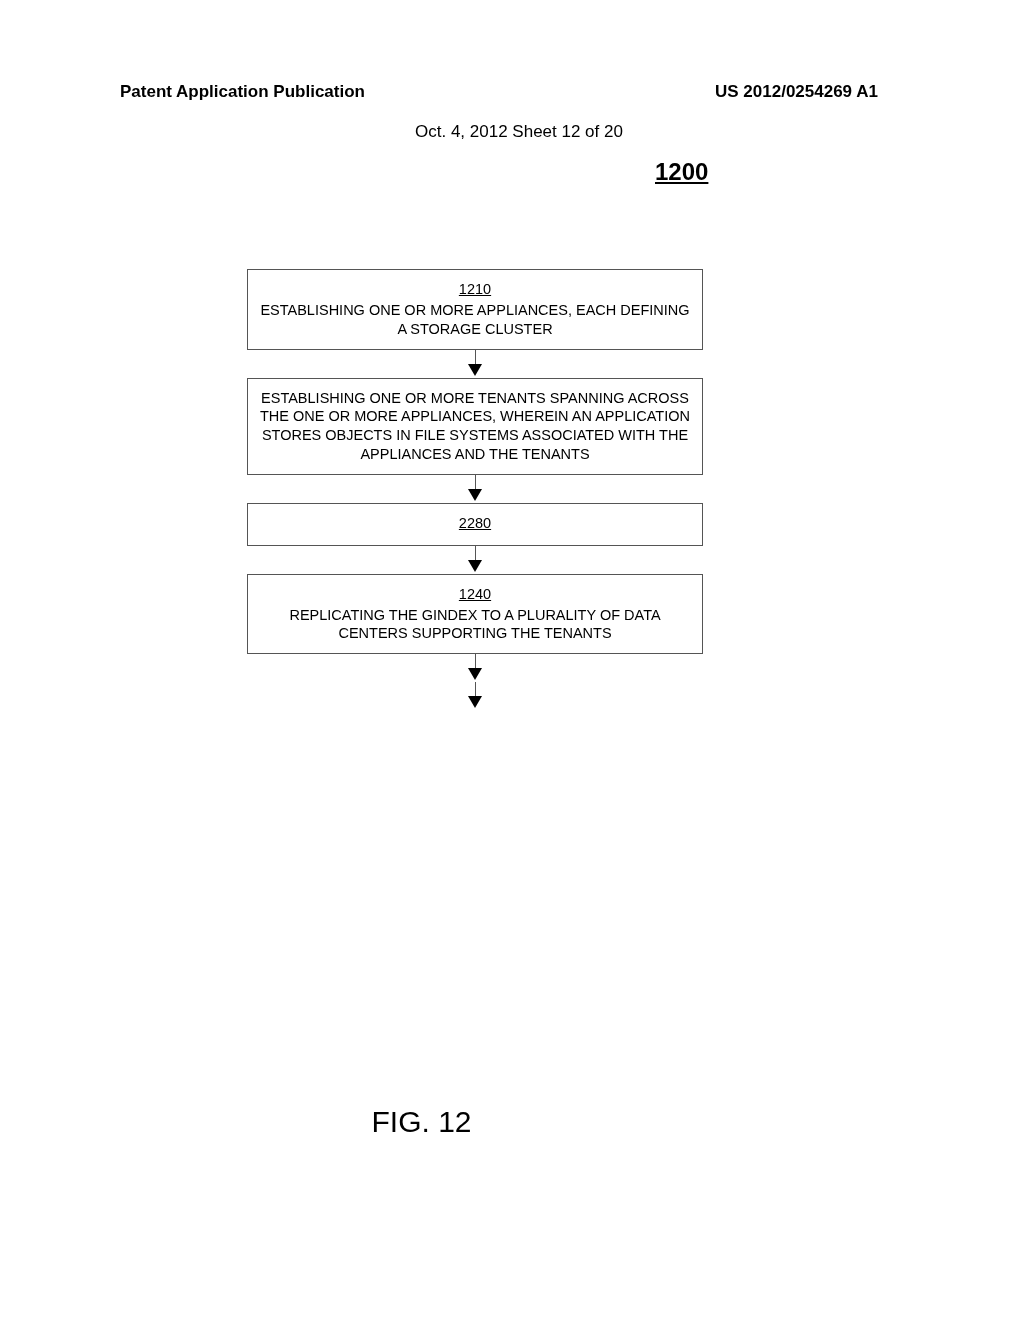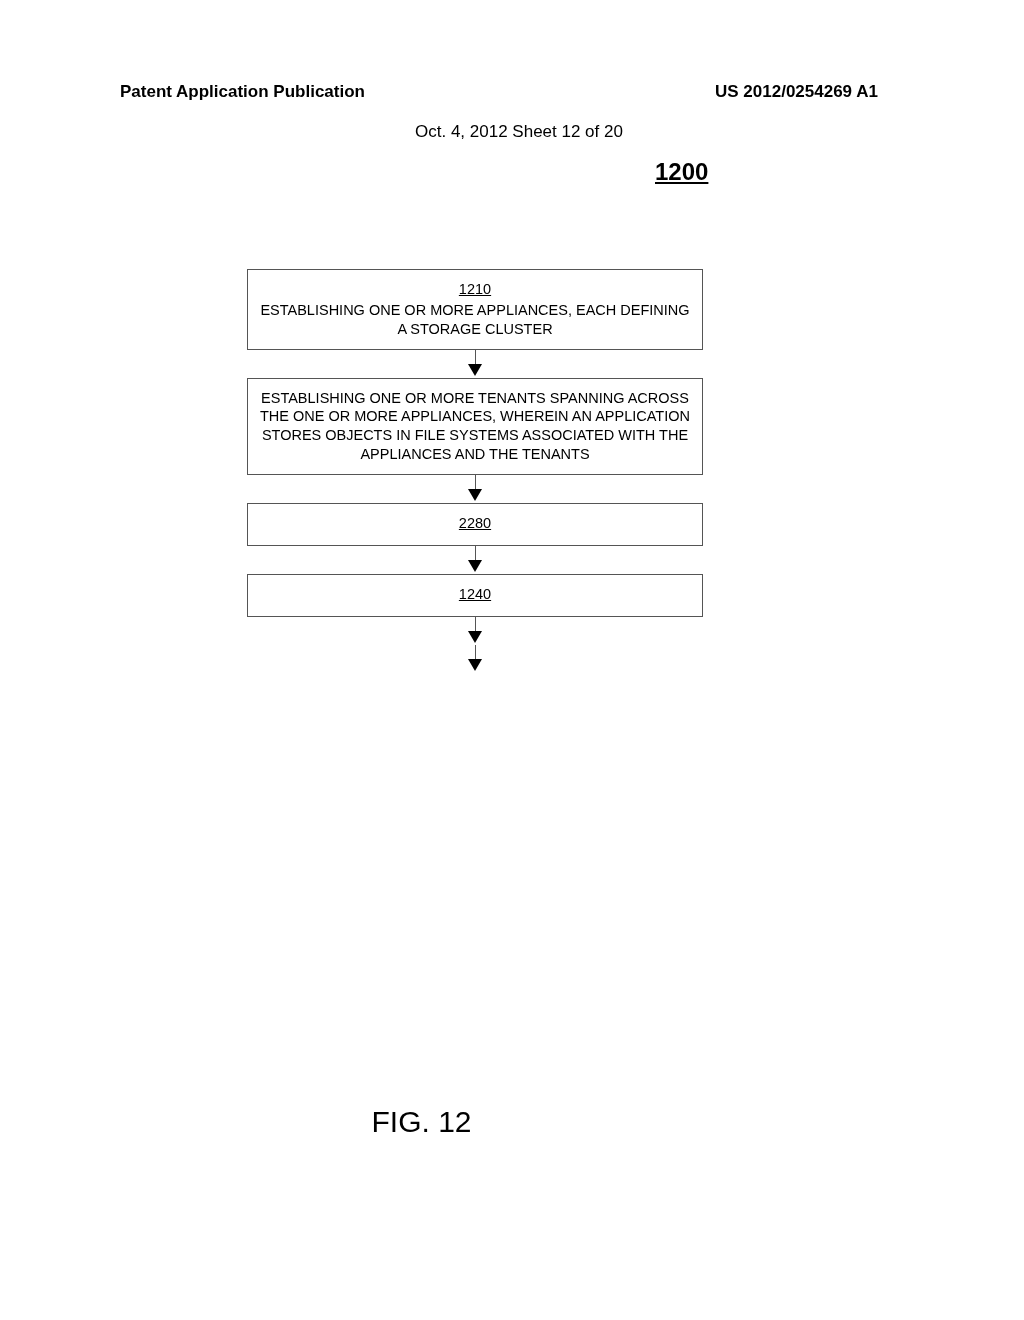--- a/index.html
+++ b/index.html
@@ -128,20 +128,21 @@
   <div class="box">
     <span class="ref">2280</span>
   </div>
   <div class="arrow">
     <div class="stem"></div>
       <div class="head"></div>
   </div>
 
   <div class="box">
     <span class="ref">1240</span>
+    <span>REPLICATING THE GINDEX TO A PLURALITY OF DATA CENTERS SUPPORTING THE TENANTS</span>
   </div>
   <div class="arrow">
     <div class="stem"></div>
       <div class="head"></div>
   </div>
 
   <div class="arrow">
     <div class="stem"></div>
       <div class="head"></div>
   </div>

